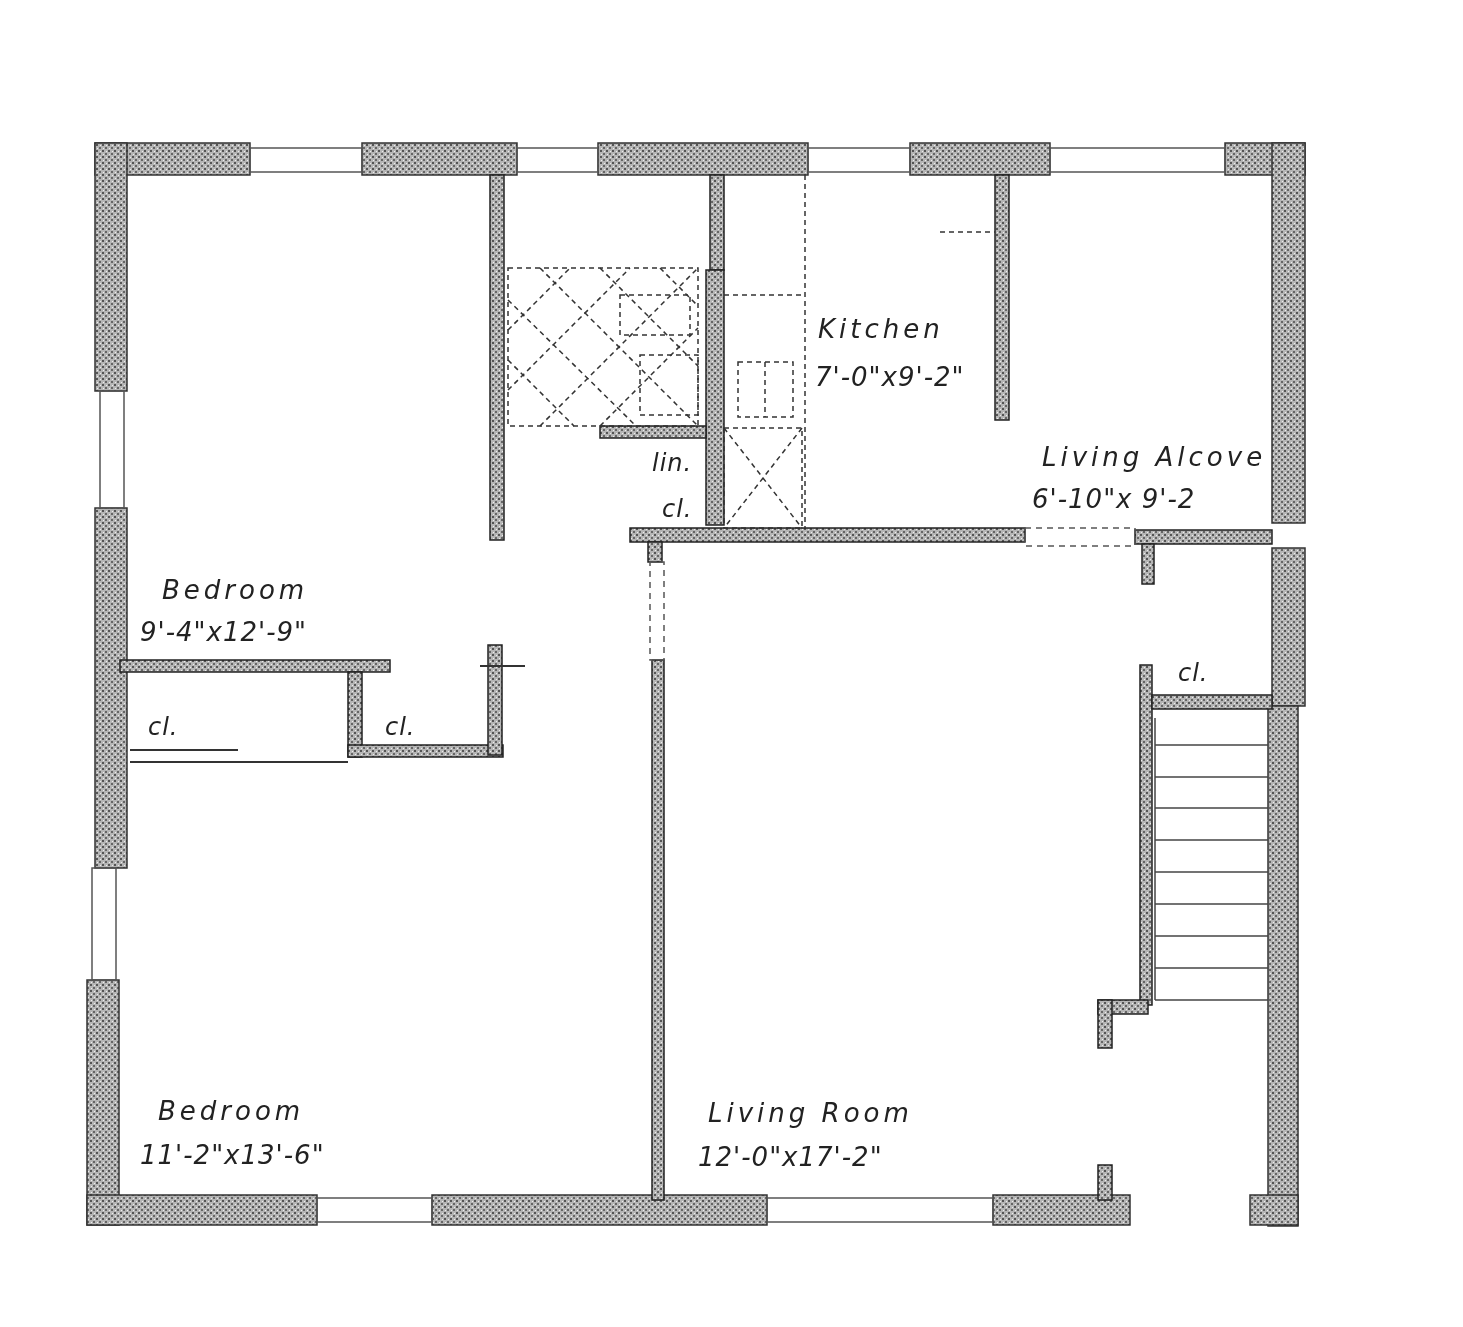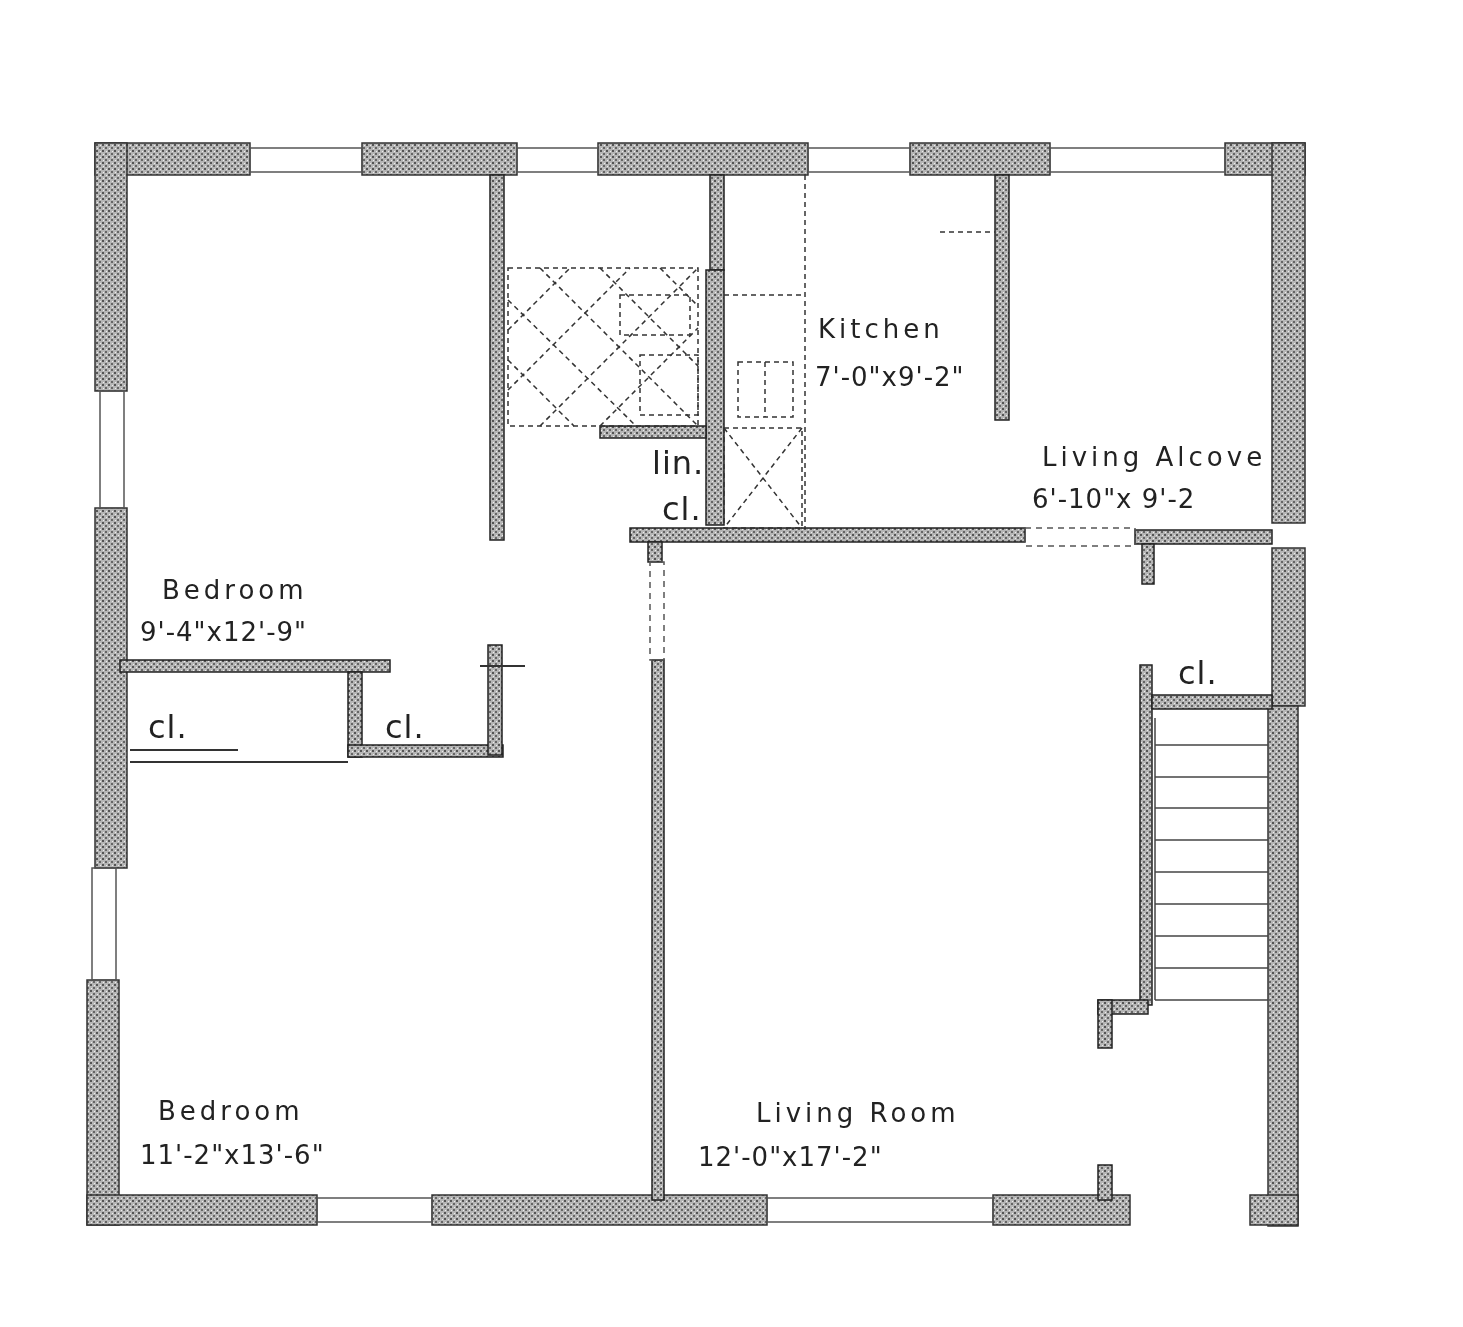--- a/index.html
+++ b/index.html
@@ -1,20 +1,20 @@
 <!DOCTYPE html>
 <html><head>
 <meta charset="utf-8">
 <style>
   html,body{margin:0;padding:0;background:#ffffff;}
   body{width:1463px;height:1327px;position:relative;overflow:hidden;font-family:"DejaVu Sans",sans-serif;}
   svg{position:absolute;left:0;top:0;}
-  .lbl{position:absolute;font-family:"DejaVu Sans",sans-serif;color:#222;letter-spacing:4px;font-size:26px;line-height:30px;white-space:nowrap;text-align:center;}
+  .lbl{position:absolute;font-family:"DejaVu Sans",sans-serif;font-style:italic;color:#222;letter-spacing:4px;font-size:26px;line-height:30px;white-space:nowrap;text-align:center;}
   .dim{letter-spacing:1px;}
-  .small{font-size:32px;letter-spacing:1px;}
+  .small{font-size:24px;letter-spacing:1px;}
 </style>
 </head>
 <body>
 
 <svg width="1463" height="1327">
   <defs>
     <pattern id="speckle" width="6" height="6" patternUnits="userSpaceOnUse">
       <rect width="6" height="6" fill="#b5b5b5"></rect>
       <rect x="0" y="0" width="2" height="2" fill="#555"></rect>
       <rect x="3" y="3" width="2" height="2" fill="#666"></rect>
@@ -134,20 +134,20 @@
 
 <div class="lbl" style="left:1042px;top:442px;">Living Alcove</div>
 <div class="lbl dim" style="left:1032px;top:484px;">6'-10"x 9'-2</div>
 
 <div class="lbl" style="left:162px;top:575px;">Bedroom</div>
 <div class="lbl dim" style="left:140px;top:617px;">9'-4"x12'-9"</div>
 
 <div class="lbl" style="left:158px;top:1096px;">Bedroom</div>
 <div class="lbl dim" style="left:140px;top:1140px;">11'-2"x13'-6"</div>
 
-<div class="lbl" style="left:708px;top:1098px;margin-left:48px;">Living Room</div>
+<div class="lbl" style="left:708px;top:1098px;">Living Room</div>
 <div class="lbl dim" style="left:698px;top:1142px;">12'-0"x17'-2"</div>
 
 <div class="lbl small" style="left:652px;top:448px;">lin.</div>
 <div class="lbl small" style="left:662px;top:494px;">cl.</div>
 <div class="lbl small" style="left:148px;top:712px;">cl.</div>
 <div class="lbl small" style="left:385px;top:712px;">cl.</div>
 <div class="lbl small" style="left:1178px;top:658px;">cl.</div>
 
 </body></html>

